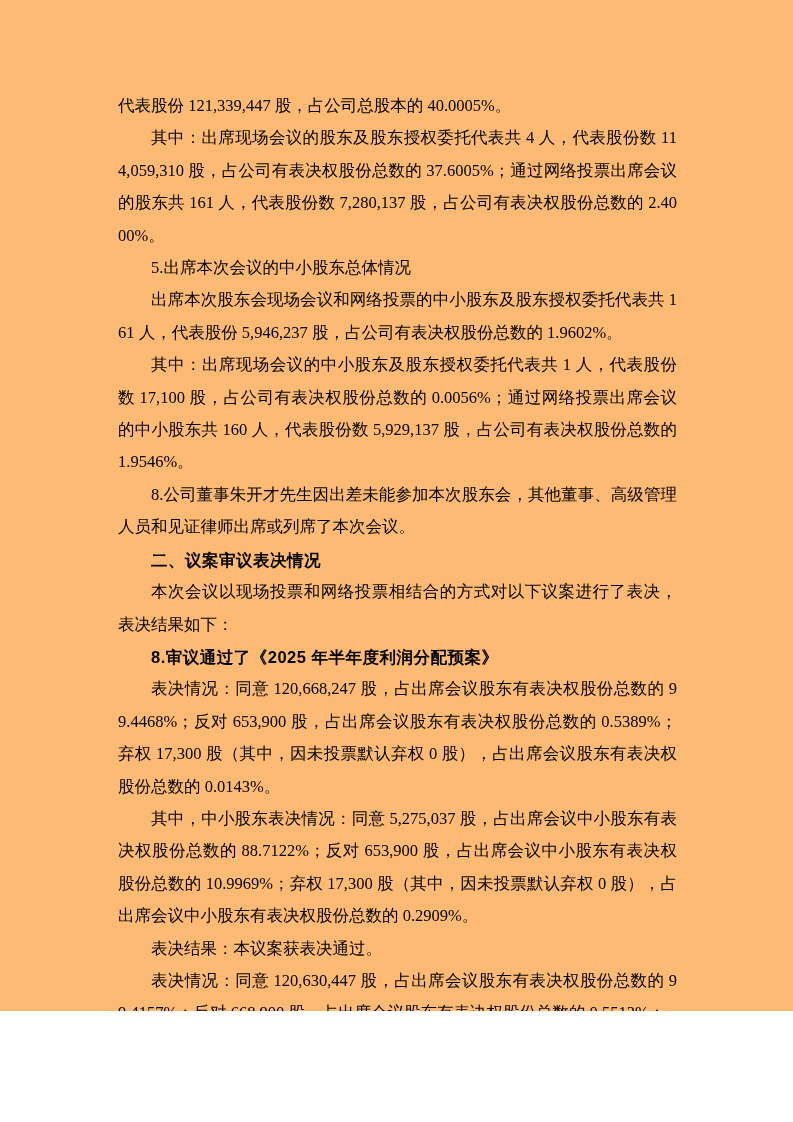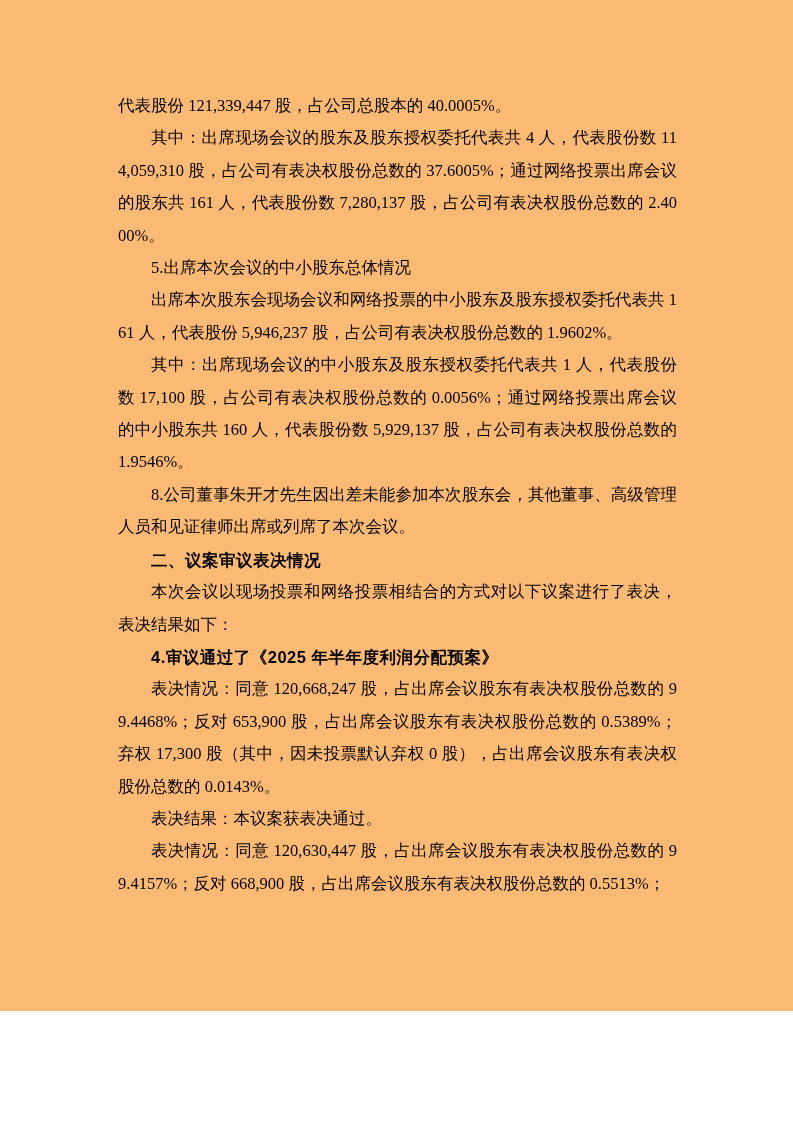--- a/index.html
+++ b/index.html
@@ -54,24 +54,25 @@
     <p>出席本次股东会现场会议和网络投票的中小股东及股东授权委托代表共 161 人，代表股份 5,946,237 股，占公司有表决权股份总数的 1.9602%。</p>
 
     <p>其中：出席现场会议的中小股东及股东授权委托代表共 1 人，代表股份数 17,100 股，占公司有表决权股份总数的 0.0056%；通过网络投票出席会议的中小股东共 160 人，代表股份数 5,929,137 股，占公司有表决权股份总数的 1.9546%。</p>
 
     <p>8.公司董事朱开才先生因出差未能参加本次股东会，其他董事、高级管理人员和见证律师出席或列席了本次会议。</p>
 
     <p class="heading">二、议案审议表决情况</p>
 
     <p>本次会议以现场投票和网络投票相结合的方式对以下议案进行了表决，表决结果如下：</p>
 
-    <p class="heading">4.审议通过了《2025 年半年度利润分配预案》</p>
+    <p class="heading">8.审议通过了《2025 年半年度利润分配预案》</p>
 
     <p>表决情况：同意 120,668,247 股，占出席会议股东有表决权股份总数的 99.4468%；反对 653,900 股，占出席会议股东有表决权股份总数的 0.5389%；弃权 17,300 股（其中，因未投票默认弃权 0 股），占出席会议股东有表决权股份总数的 0.0143%。</p>
 
+    <p>其中，中小股东表决情况：同意 5,275,037 股，占出席会议中小股东有表决权股份总数的 88.7122%；反对 653,900 股，占出席会议中小股东有表决权股份总数的 10.9969%；弃权 17,300 股（其中，因未投票默认弃权 0 股），占出席会议中小股东有表决权股份总数的 0.2909%。</p>
 
     <p>表决结果：本议案获表决通过。</p>
 
 
     <p>表决情况：同意 120,630,447 股，占出席会议股东有表决权股份总数的 99.4157%；反对 668,900 股，占出席会议股东有表决权股份总数的 0.5513%；</p>
 
   </div>
 </div>
 
 </body></html>

